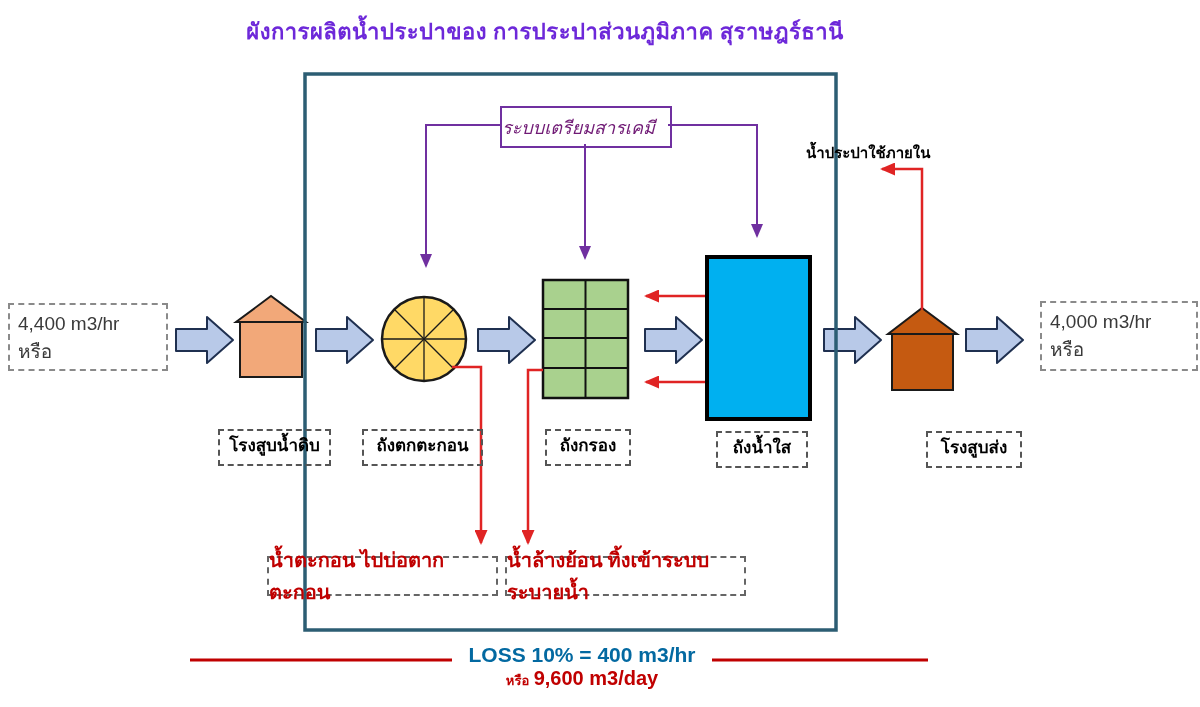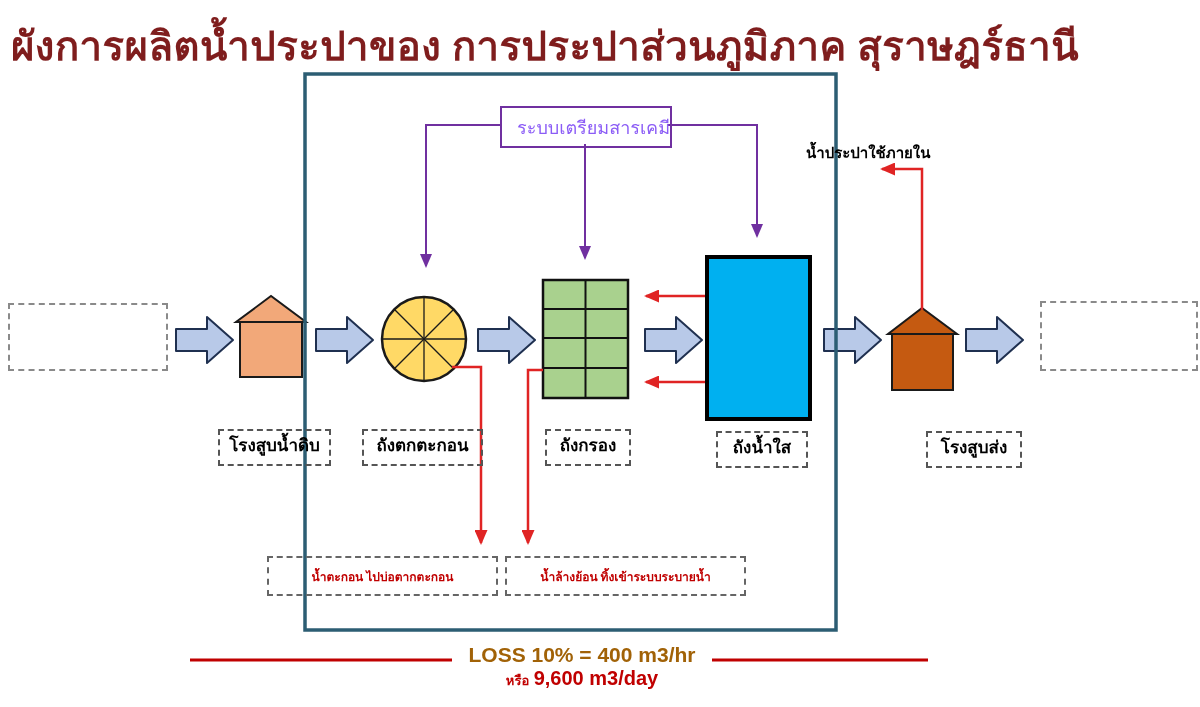--- a/index.html
+++ b/index.html
@@ -3,58 +3,58 @@
 <meta charset="utf-8">
 <style>
   html,body{margin:0;padding:0;}
   body{
     width:1200px;height:707px;position:relative;background:#ffffff;
     font-family:"Liberation Serif", serif;overflow:hidden;
   }
   .abs{position:absolute;}
   #title{
     left:0;top:14px;width:1090px;text-align:center;
-    font-size:40px;font-weight:bold;color:#7f1d1d;letter-spacing:0.5px;
+    font-size:22px;font-weight:bold;color:#6d28d9;letter-spacing:0.5px;
   }
   svg#diagram{left:0;top:0;pointer-events:none;}
   .data-box{
     border:2px dashed #8a8a8a;color:#3a3a3a;background:transparent;
     font-family:"Liberation Sans", sans-serif;font-size:19px;line-height:1.45;
     padding:5px 8px;box-sizing:border-box;
   }
   #input-box{left:8px;top:303px;width:160px;height:68px;}
   #output-box{left:1040px;top:301px;width:158px;height:70px;}
   #chemical-box{
     left:500px;top:106px;width:168px;height:38px;border:2px solid #7030A0;
-    display:flex;align-items:center;justify-content:flex-end;
-    font-size:18px;color:#8b5cf6;background:#fff0;
+    display:flex;align-items:center;justify-content:flex-start;
+    font-size:18px;color:#701a75;background:#fff0;font-style:italic;
   }
   .stage-label{
     border:2px dashed #555;color:#000;font-weight:bold;font-size:17px;
     display:flex;align-items:flex-start;justify-content:center;
     box-sizing:border-box;background:transparent;
   }
   #stage-0{left:218px;top:429px;width:113px;height:37px;}
   #stage-1{left:362px;top:429px;width:121px;height:37px;}
   #stage-2{left:545px;top:429px;width:86px;height:37px;}
   #stage-3{left:716px;top:431px;width:92px;height:37px;}
   #stage-4{left:926px;top:431px;width:96px;height:37px;}
   .waste-box{
-    border:2px dashed #666;color:#C00000;font-weight:bold;font-size:12px;
+    border:2px dashed #666;color:#C00000;font-weight:bold;font-size:20px;
     display:flex;align-items:center;justify-content:center;
     box-sizing:border-box;background:transparent;
   }
   #waste-0{left:267px;top:556px;width:231px;height:40px;}
   #waste-1{left:505px;top:556px;width:241px;height:40px;justify-content:center;}
   #internal-use{
     left:806px;top:141px;width:160px;color:#000000;font-weight:bold;font-size:15px;
   }
   #loss-line1{
     left:432px;top:643px;width:300px;text-align:center;
-    font-family:"Liberation Sans", sans-serif;font-weight:bold;font-size:21px;color:#a16207;
+    font-family:"Liberation Sans", sans-serif;font-weight:bold;font-size:21px;color:#0369a1;
   }
   #loss-line2{
     left:432px;top:667px;width:300px;text-align:center;color:#C00000;
     font-family:"Liberation Sans", sans-serif;
   }
   #loss-line2 .small{font-size:13px;font-family:Liberation Mono, monospace;font-weight:bold;}
   #loss-line2 .big{font-size:20px;font-weight:bold;text-align:right;}
 </style>
 </head>
 <body>
@@ -126,22 +126,24 @@
     <polyline points="922,310 922,169 882,169" marker-end="url(#arrow-red)"></polyline>
   </g>
 
   <g stroke="#C00000" stroke-width="3">
     <line x1="190" y1="660" x2="452" y2="660"></line>
     <line x1="712" y1="660" x2="928" y2="660"></line>
   </g>
 </svg>
 
 <div class="abs data-box" id="input-box">
+  <div>4,400 m3/hr หรือ</div>
 </div>
 <div class="abs data-box" id="output-box">
+  <div>4,000 m3/hr  หรือ</div>
 </div>
 
 <div class="abs" id="chemical-box">
   <span>ระบบเตรียมสารเคมี</span>
 </div>
 
 <div class="abs" id="internal-use">น้ำประปาใช้ภายใน</div>
 
 <div class="abs stage-label" id="stage-0">
   <span>โรงสูบน้ำดิบ</span>

